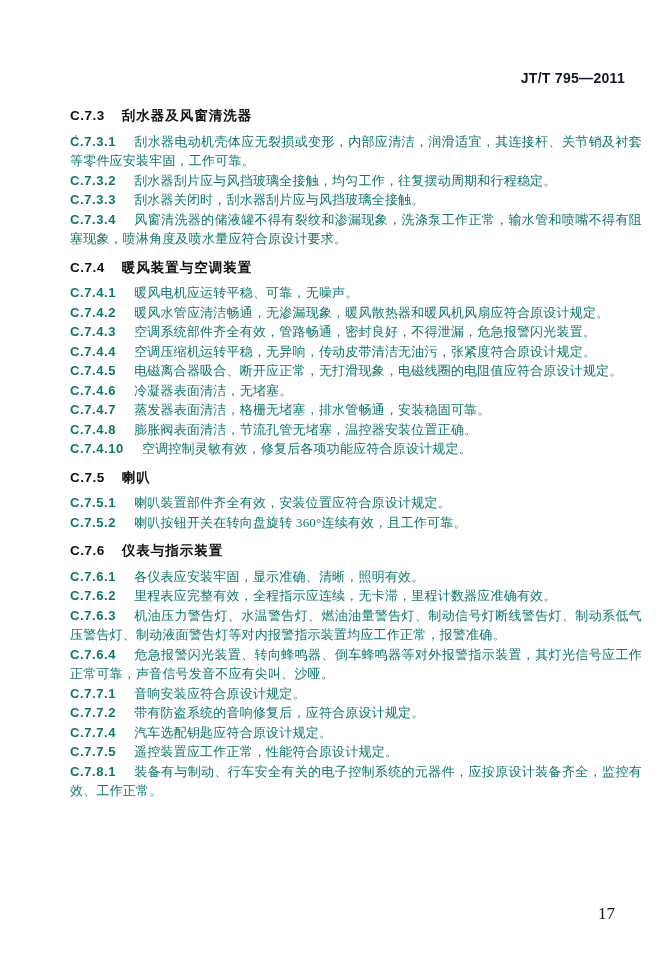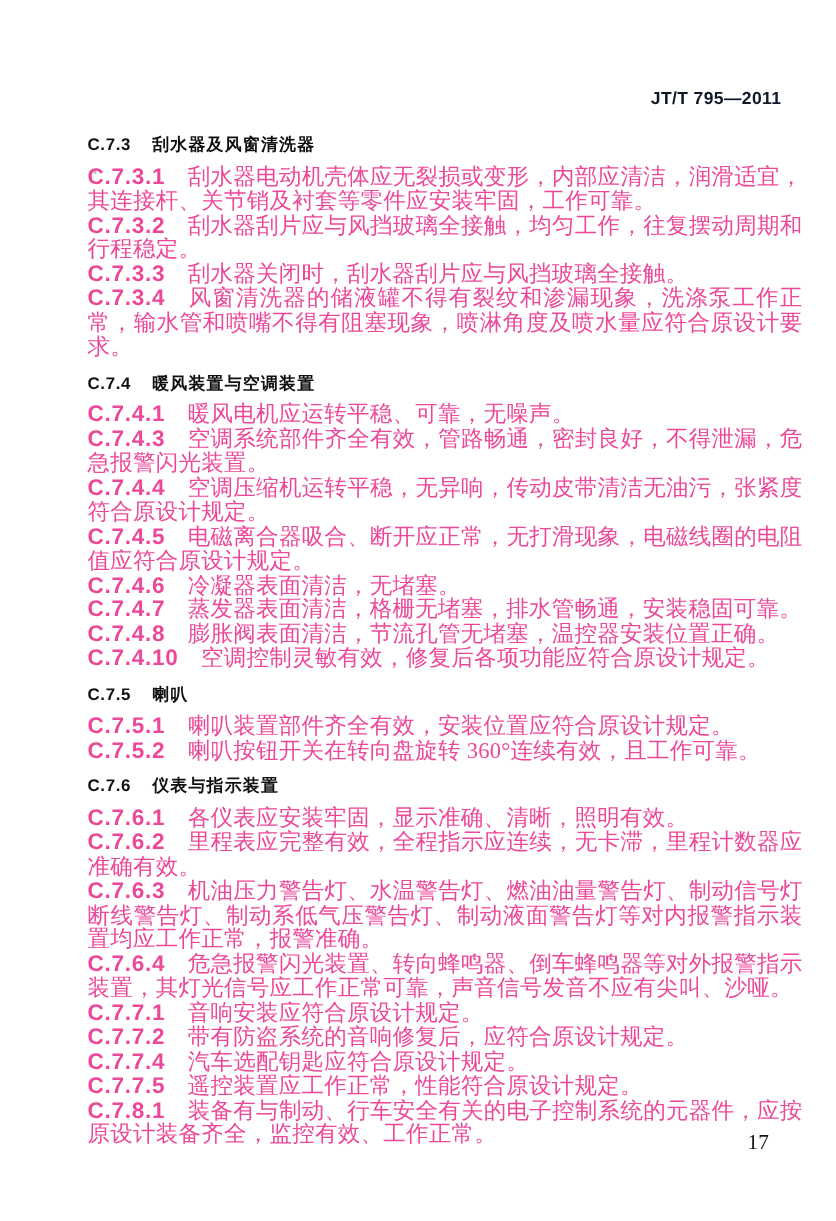--- a/index.html
+++ b/index.html
@@ -48,26 +48,26 @@
   .section-heading .sec-num {
     font-family: "Liberation Sans", "DejaVu Sans", sans-serif;
     margin-right: 17px;
     letter-spacing: 0.5px;
   }
   .section-heading .sec-title {
     font-family: "Liberation Sans", "DejaVu Sans", sans-serif;
     letter-spacing: 1px;
   }
   .clause {
-    font-size: 18px;
+    font-size: 13px;
     line-height: 19.5px;
     margin: 0;
     text-align: justify;
     text-justify: inter-ideograph;
-    color: #ec4899;
+    color: #0f766e;
     letter-spacing: 0.2px;
   }
   .clause .clause-num {
     font-family: "Liberation Sans", "DejaVu Sans", sans-serif;
     font-weight: bold;
     margin-right: 18px;
     letter-spacing: 0.6px;
     white-space: nowrap;
   }
   .page-footer {
@@ -115,20 +115,21 @@
     </div>
     <p class="clause"><span class="clause-num">C.7.3.1</span><span>刮水器电动机壳体应无裂损或变形，内部应清洁，润滑适宜，其连接杆、关节销及衬套等零件应安装牢固，工作可靠。</span></p>
     <p class="clause"><span class="clause-num">C.7.3.2</span><span>刮水器刮片应与风挡玻璃全接触，均匀工作，往复摆动周期和行程稳定。</span></p>
     <p class="clause"><span class="clause-num">C.7.3.3</span><span>刮水器关闭时，刮水器刮片应与风挡玻璃全接触。</span></p>
     <p class="clause"><span class="clause-num">C.7.3.4</span><span>风窗清洗器的储液罐不得有裂纹和渗漏现象，洗涤泵工作正常，输水管和喷嘴不得有阻塞现象，喷淋角度及喷水量应符合原设计要求。</span></p>
 
     <div class="section-heading">
       <span class="sec-num">C.7.4</span><span class="sec-title">暖风装置与空调装置</span>
     </div>
     <p class="clause"><span class="clause-num">C.7.4.1</span><span>暖风电机应运转平稳、可靠，无噪声。</span></p>
+    <p class="clause"><span class="clause-num">C.7.4.2</span><span>暖风水管应清洁畅通，无渗漏现象，暖风散热器和暖风机风扇应符合原设计规定。</span></p>
     <p class="clause"><span class="clause-num">C.7.4.3</span><span>空调系统部件齐全有效，管路畅通，密封良好，不得泄漏，危急报警闪光装置。</span></p>
     <p class="clause"><span class="clause-num">C.7.4.4</span><span>空调压缩机运转平稳，无异响，传动皮带清洁无油污，张紧度符合原设计规定。</span></p>
     <p class="clause"><span class="clause-num">C.7.4.5</span><span>电磁离合器吸合、断开应正常，无打滑现象，电磁线圈的电阻值应符合原设计规定。</span></p>
     <p class="clause"><span class="clause-num">C.7.4.6</span><span>冷凝器表面清洁，无堵塞。</span></p>
     <p class="clause"><span class="clause-num">C.7.4.7</span><span>蒸发器表面清洁，格栅无堵塞，排水管畅通，安装稳固可靠。</span></p>
     <p class="clause"><span class="clause-num">C.7.4.8</span><span>膨胀阀表面清洁，节流孔管无堵塞，温控器安装位置正确。</span></p>
     <p class="clause"><span class="clause-num">C.7.4.10</span><span>空调控制灵敏有效，修复后各项功能应符合原设计规定。</span></p>
 
     <div class="section-heading">
       <span class="sec-num">C.7.5</span><span class="sec-title">喇叭</span>

